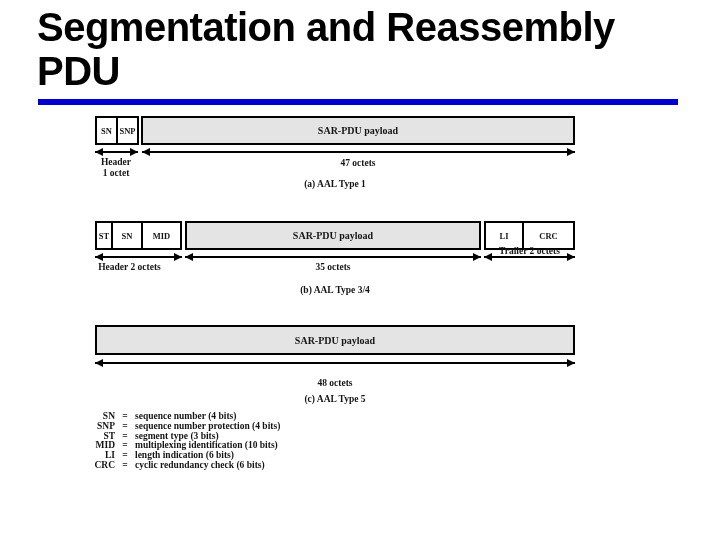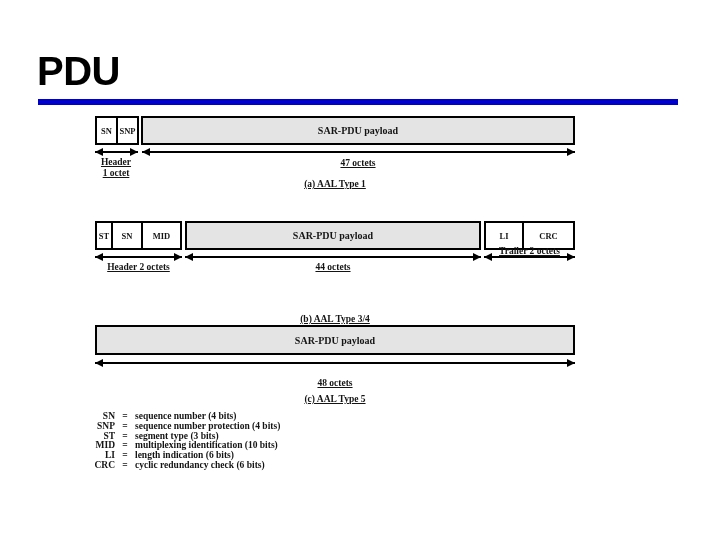--- a/index.html
+++ b/index.html
@@ -33,36 +33,36 @@
   .arrow { position:absolute; height:2px; background:#000; }
   .arrow::before {
     content:""; position:absolute; left:0; top:-3px; width:0; height:0;
     border-right:8px solid #000; border-top:4px solid transparent; border-bottom:4px solid transparent;
   }
   .arrow::after {
     content:""; position:absolute; right:0; top:-3px; width:0; height:0;
     border-left:8px solid #000; border-top:4px solid transparent; border-bottom:4px solid transparent;
   }
 
-  .figtext { position:absolute; font-weight:bold; font-size:9.5px; line-height:10.5px;text-decoration:underline; }
+  .figtext { position:absolute; font-weight:bold; font-size:9.5px; line-height:10.5px; }
   .center { text-align:center; }
 
   .legend { position:absolute; left:83px; top:412px; }
   .legend-row { display:flex; font-size:9.5px; font-weight:bold; line-height:9.8px; }
   .legend-abbr { width:32px; text-align:right; }
   .legend-eq { width:20px; text-align:center; }
   .legend-desc { text-align:center; white-space:nowrap; }
 </style>
 </head>
 <body>
 
 <div class="slide">
 
   <div class="title">
-    <br>
+    <span>Segmentation and Reassembly</span><br>
     <span>PDU</span>
   </div>
   <div class="rule"></div>
 
   <div class="figure">
 
     <div class="cellbox" style="left:95px; top:116px; width:44px;">
       <div class="cell" style="width:19px;">SN</div>
       <div class="cell" style="flex:1;">SNP</div>
     </div>
@@ -82,24 +82,24 @@
       <div class="cell" style="flex:1;">MID</div>
     </div>
     <div class="payloadbox" style="left:185px; top:221px; width:296px;">SAR-PDU payload</div>
     <div class="cellbox" style="left:484px; top:221px; width:91px;">
       <div class="cell" style="width:36px;">LI</div>
       <div class="cell" style="flex:1;">CRC</div>
     </div>
     <div class="arrow" style="left:95px; top:256px; width:87px;"></div>
     <div class="arrow" style="left:185px; top:256px; width:296px;"></div>
     <div class="arrow" style="left:484px; top:256px; width:91px;"></div>
-    <div class="figtext center" style="left:85px; top:262px; width:107px;">Header 2 octets</div>
-    <div class="figtext center" style="left:185px; top:262px; width:296px;">44 octets</div>
+    <div class="figtext center" style="left:76px; top:262px; width:107px;">Header 2 octets</div>
+    <div class="figtext center" style="left:185px; top:262px; width:296px;">35 octets</div>
     <div class="figtext center" style="left:478px; top:246px; width:103px;">Trailer 2 octets</div>
-    <div class="figtext center" style="left:95px; top:285px; width:480px;margin-top:29px;">(b) AAL Type 3/4</div>
+    <div class="figtext center" style="left:95px; top:285px; width:480px;">(b) AAL Type 3/4</div>
 
     <div class="payloadbox" style="left:95px; top:325px; width:480px; height:30px;">SAR-PDU payload</div>
     <div class="arrow" style="left:95px; top:362px; width:480px;"></div>
     <div class="figtext center" style="left:95px; top:378px; width:480px;">48 octets</div>
     <div class="figtext center" style="left:95px; top:394px; width:480px;">(c) AAL Type 5</div>
 
     <div class="legend">
       <div class="legend-row">
         <span class="legend-abbr">SN</span>
         <span class="legend-eq">=</span>

